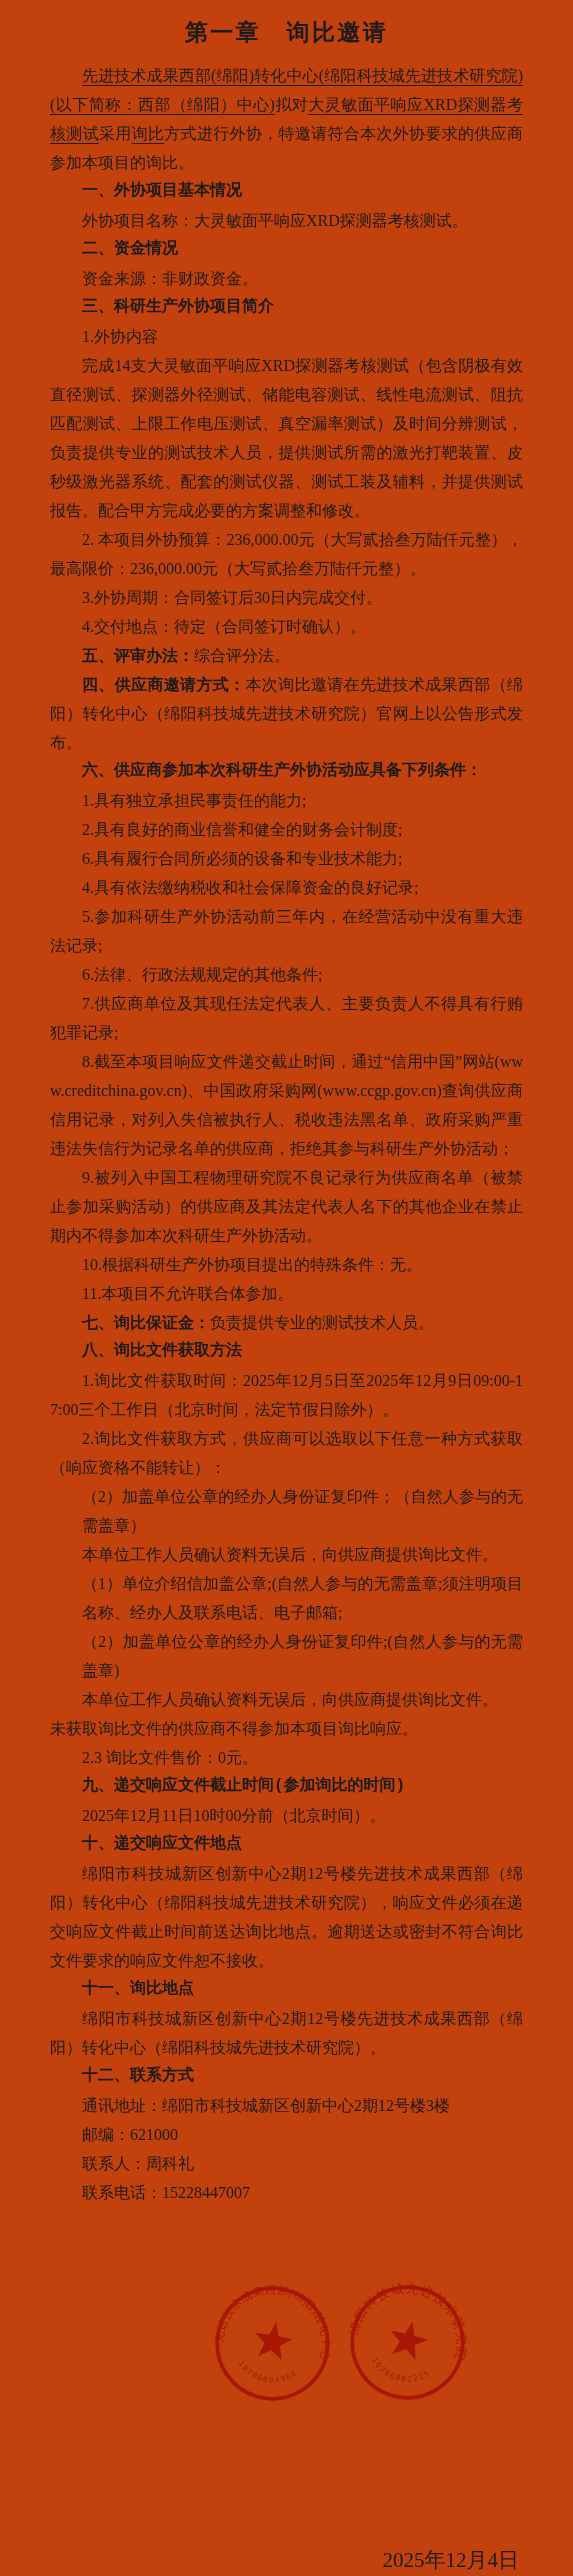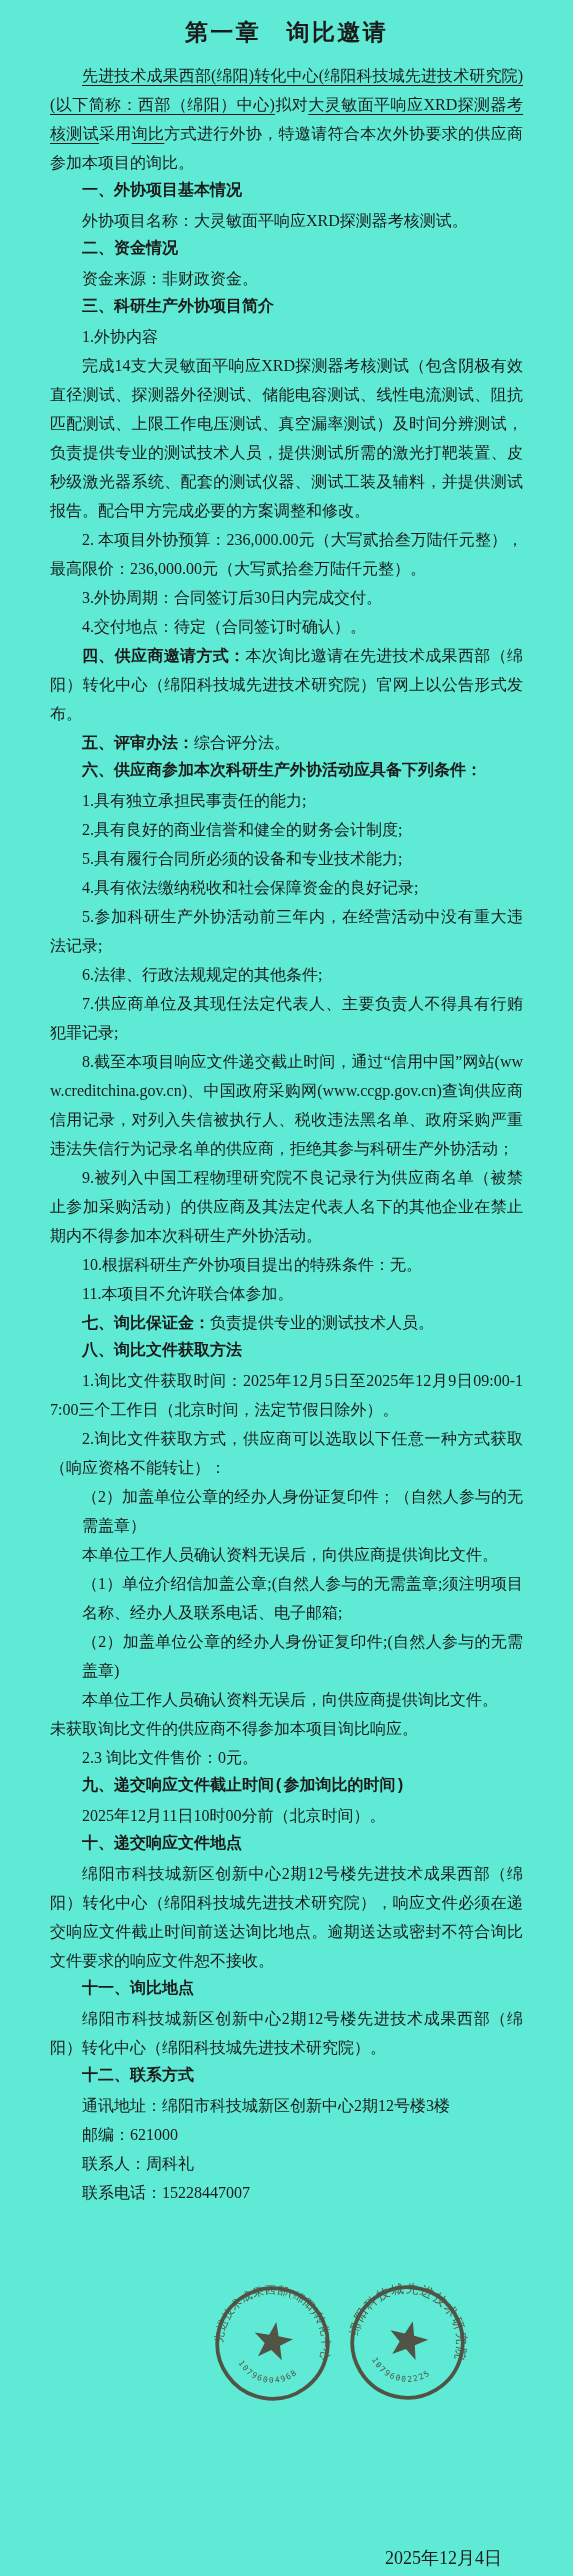--- a/index.html
+++ b/index.html
@@ -1,21 +1,21 @@
 <!DOCTYPE html>
 <html lang="zh" style="font-size:12.6px"><head>
 <meta charset="utf-8">
 <style>
   html,body{margin:0;padding:0;background:#e8e8e8;}
   .page{
     position:relative;
     width:573px;
     height:2576px;
     margin:0 auto;
-    background:#5eead4;
+    background:#c2410c;
     overflow:hidden;
     color:#1b1b1b;
     font-family:"Liberation Serif","DejaVu Serif",serif;
   }
   .content{padding:11px 50px 0 50px;}
   .doc-title{
     font-size:23px;
     font-weight:bold;
     text-align:center;
     letter-spacing:2.4px;
@@ -30,23 +30,23 @@
     word-break:break-all;
   }
   p.p{text-indent:2em;}
   p.h{text-indent:2em;font-weight:bold;font-family:Liberation Mono, monospace;}
   p.sub{margin-left:2em;text-indent:0;}
   p.flush{text-indent:0;}
   .intro{text-indent:2em;}
   .ul{text-decoration:underline;text-underline-offset:3.9px;}
   .doc-date{
     position:absolute;
-    right:71px;
+    right:54px;
     top:2546px;
-    font-size:18px;
+    font-size:21px;
     font-family:"Liberation Serif","DejaVu Serif",serif;
   }
   .stamp{
     position:absolute;
     width:121px;
     height:121px;
     opacity:0.82;
     mix-blend-mode:multiply;
     pointer-events:none;
   }
@@ -66,26 +66,26 @@
         <p class="h"><b>一、外协项目基本情况</b></p>
         <p class="p"><span>外协项目名称：大灵敏面平响应XRD探测器考核测试。</span></p>
         <p class="h"><b>二、资金情况</b></p>
         <p class="p"><span>资金来源：非财政资金。</span></p>
         <p class="h"><b>三、科研生产外协项目简介</b></p>
         <p class="p"><span>1.外协内容</span></p>
         <p class="p"><span>完成14支大灵敏面平响应XRD探测器考核测试（包含阴极有效直径测试、探测器外径测试、储能电容测试、线性电流测试、阻抗匹配测试、上限工作电压测试、真空漏率测试）及时间分辨测试，负责提供专业的测试技术人员，提供测试所需的激光打靶装置、皮秒级激光器系统、配套的测试仪器、测试工装及辅料，并提供测试报告。配合甲方完成必要的方案调整和修改。</span></p>
         <p class="p"><span>2. 本项目外协预算：236,000.00元（大写贰拾叁万陆仟元整），最高限价：236,000.00元（大写贰拾叁万陆仟元整）。</span></p>
         <p class="p"><span>3.外协周期：合同签订后30日内完成交付。</span></p>
         <p class="p"><span>4.交付地点：待定（合同签订时确认）。</span></p>
+        <p class="p"><b>五、评审办法：</b><span>综合评分法。</span></p>
         <p class="p"><b>四、供应商邀请方式：</b><span>本次询比邀请在先进技术成果西部（绵阳）转化中心（绵阳科技城先进技术研究院）官网上以公告形式发布。</span></p>
-        <p class="p"><b>五、评审办法：</b><span>综合评分法。</span></p>
         <p class="h"><b>六、供应商参加本次科研生产外协活动应具备下列条件：</b></p>
         <p class="p"><span>1.具有独立承担民事责任的能力;</span></p>
         <p class="p"><span>2.具有良好的商业信誉和健全的财务会计制度;</span></p>
-        <p class="p"><span>5.具有履行合同所必须的设备和专业技术能力;</span></p>
+        <p class="p"><span>6.具有履行合同所必须的设备和专业技术能力;</span></p>
         <p class="p"><span>4.具有依法缴纳税收和社会保障资金的良好记录;</span></p>
         <p class="p"><span>5.参加科研生产外协活动前三年内，在经营活动中没有重大违法记录;</span></p>
         <p class="p"><span>6.法律、行政法规规定的其他条件;</span></p>
         <p class="p"><span>7.供应商单位及其现任法定代表人、主要负责人不得具有行贿犯罪记录;</span></p>
         <p class="p"><span>8.截至本项目响应文件递交截止时间，通过“信用中国”网站(www.creditchina.gov.cn)、中国政府采购网(www.ccgp.gov.cn)查询供应商信用记录，对列入失信被执行人、税收违法黑名单、政府采购严重违法失信行为记录名单的供应商，拒绝其参与科研生产外协活动；</span></p>
         <p class="p"><span>9.被列入中国工程物理研究院不良记录行为供应商名单（被禁止参加采购活动）的供应商及其法定代表人名下的其他企业在禁止期内不得参加本次科研生产外协活动。</span></p>
         <p class="p"><span>10.根据科研生产外协项目提出的特殊条件：无。</span></p>
         <p class="p"><span>11.本项目不允许联合体参加。</span></p>
         <p class="p"><b>七、询比保证金：</b><span>负责提供专业的测试技术人员。</span></p>
         <p class="h"><b>八、询比文件获取方法</b></p>

